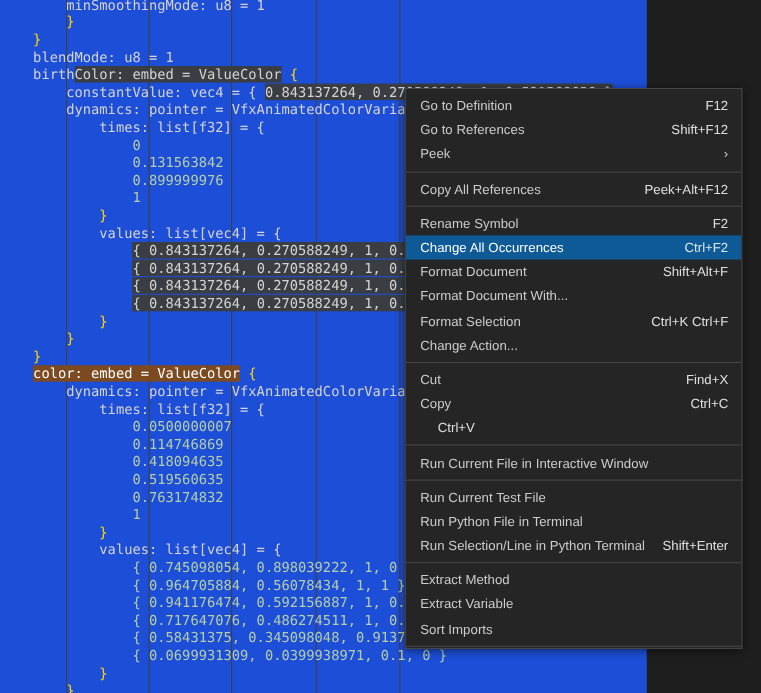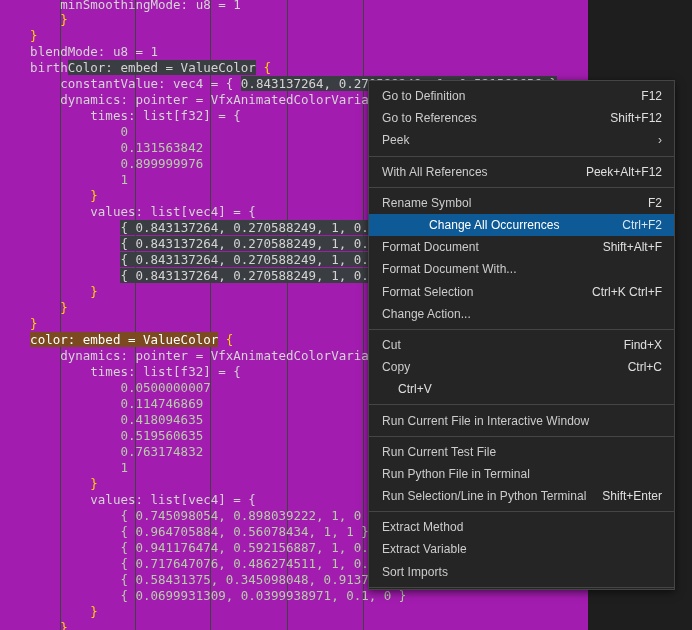--- a/index.html
+++ b/index.html
@@ -13,21 +13,21 @@
     overflow: hidden;
     position: relative;
     font-family: "DejaVu Sans Mono", monospace;
   }
 
   
   #editor {
     position: absolute;
     left: 0; top: 0;
     width: 588px; height: 630px;
-    background: #a21caf;
+    background: #1d4ed8;
     overflow: hidden;
   }
 
   
   .guide {
     position: absolute;
     width: 1px;
     background: #404040;
   }
 
@@ -108,21 +108,21 @@
     flex: 0 0 auto;
     color: #cccccc;
     font-size: 12px;
     margin-left: 16px;
   }
   .mi.selected {
     background: #0d5a97;
     color: #ffffff;
   }
   .mi.selected .label,
-  .mi.selected .keys { color: #ffffff; margin-left: 47px; }
+  .mi.selected .keys { color: #ffffff; }
   .sep {
     height: 1px;
     background: #454545;
     margin: 4px 0 4px 0;
   }
 </style>
 </head>
 <body>
 
 <div id="editor">
@@ -144,21 +144,21 @@
     <div class="mi">
       <span class="label">Go to References</span>
       <span class="keys">Shift+F12</span>
     </div>
     <div class="mi">
       <span class="label">Peek</span>
       <span class="chev">›</span>
     </div>
     <div class="sep" style="background: rgb(69, 69, 69);"></div>
     <div class="mi">
-      <span class="label">With All References</span>
+      <span class="label">Copy All References</span>
       <span class="keys">Peek+Alt+F12</span>
     </div>
     <div class="sep" style="background: rgb(69, 69, 69);"></div>
     <div class="mi">
       <span class="label">Rename Symbol</span>
       <span class="keys">F2</span>
     </div>
     <div class="mi selected" style="background: rgb(13, 90, 151);">
       <span class="label">Change All Occurrences</span>
       <span class="keys">Ctrl+F2</span>

